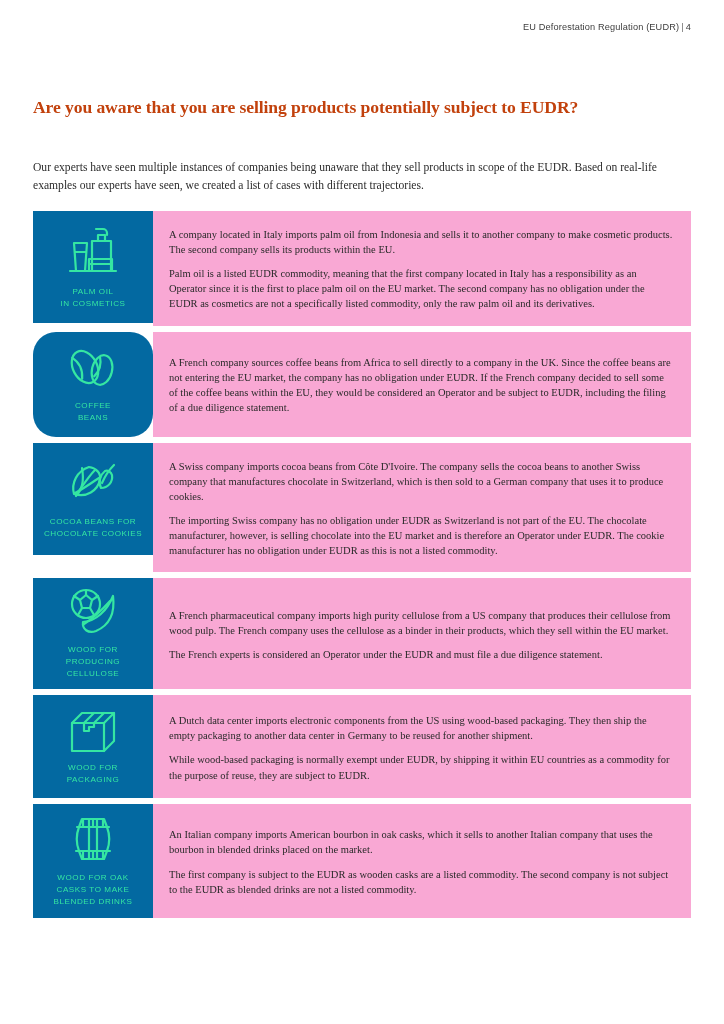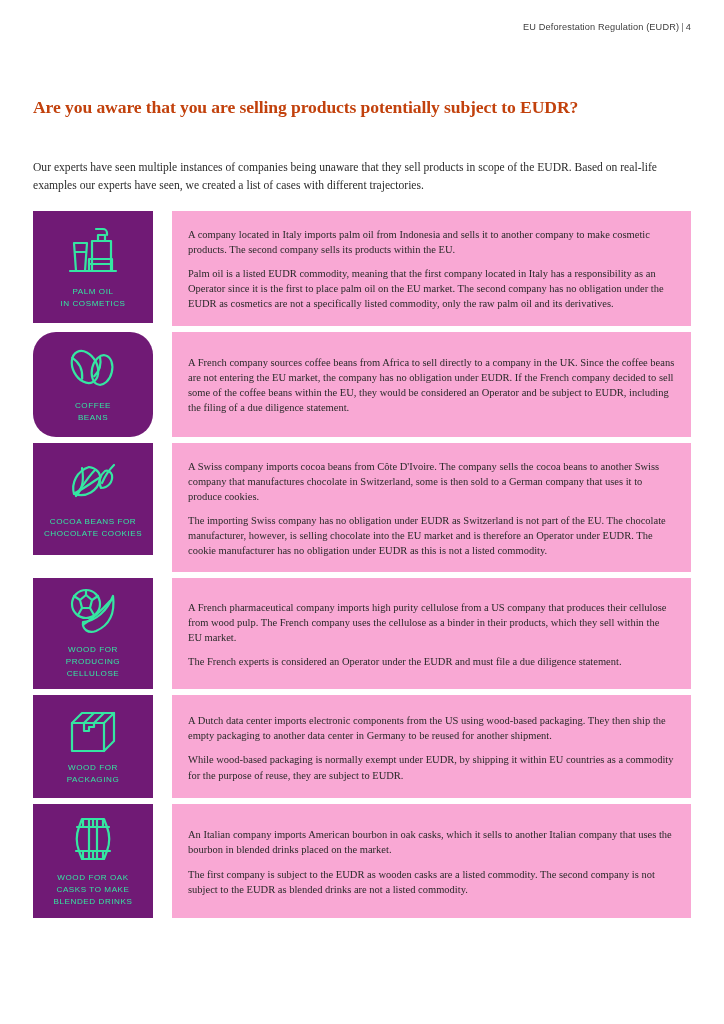--- a/index.html
+++ b/index.html
@@ -66,28 +66,28 @@
   }
   .case-row {
     position: relative;
     display: flex;
     align-items: stretch;
     margin-bottom: 6px;
   }
   .case-icon-panel {
     width: 120px;
     flex: 0 0 120px;
-    background: #701a75;
+    background: #0369a1;
     display: flex;
     flex-direction: column;
     align-items: center;
     justify-content: center;
     padding: 9px 4px 10px;
     box-sizing: border-box;
-    margin-right: 19px;
+    margin-right: 0;
     align-self: flex-start;
   }
   .case-icon {
     display: block;
     line-height: 0;
     margin-bottom: 7px;
   }
   .case-icon svg { display: block; }
   .case-icon-label {
     font-family: "Liberation Sans", sans-serif;
@@ -182,21 +182,21 @@
             <path d="M20 11 C22 22 21 32 14 39"></path>
             <path d="M37 21 C29 26 21 32 13 36"></path>
             <path d="M43 14 C38 18 36 25 39 31 C46 31 51 25 50 18 C49 15 46 13 43 14 Z"></path>
             <path d="M52 8 C47 13 43 19 40 26"></path>
           </svg>
         </span>
         <span class="case-icon-label">COCOA BEANS FOR
 CHOCOLATE COOKIES</span>
       </div>
       <div class="case-text-panel">
-        <p>A Swiss company imports cocoa beans from Côte D'Ivoire. The company sells the cocoa beans to another Swiss company that manufactures chocolate in Switzerland, some is then sold to a German company that uses it to produce cookies.</p>
+        <p>A Swiss company imports cocoa beans from Côte D'Ivoire. The company sells the cocoa beans to another Swiss company that manufactures chocolate in Switzerland, which is then sold to a German company that uses it to produce cookies.</p>
         <p>The importing Swiss company has no obligation under EUDR as Switzerland is not part of the EU. The chocolate manufacturer, however, is selling chocolate into the EU market and is therefore an Operator under EUDR. The cookie manufacturer has no obligation under EUDR as this is not a listed commodity.</p>
       </div>
     </div>
 
     <div class="case-row">
       <div class="case-icon-panel" style="min-height:106px;">
         <span class="case-icon">
           <svg width="60" height="50" viewBox="0 0 60 50" fill="none" stroke="#35e6a2" stroke-width="2.2" stroke-linejoin="round" stroke-linecap="round">
             <circle cx="23" cy="17" r="14"></circle>
             <path d="M23 8 l6 5 -2 8 h-8 l-2 -8 z"></path>

